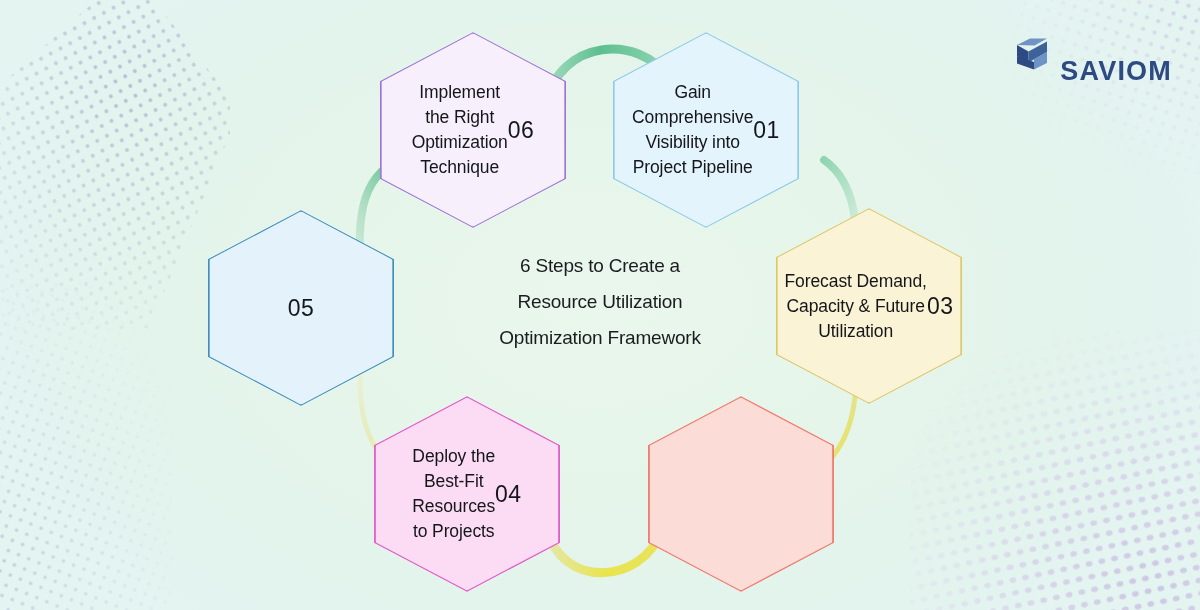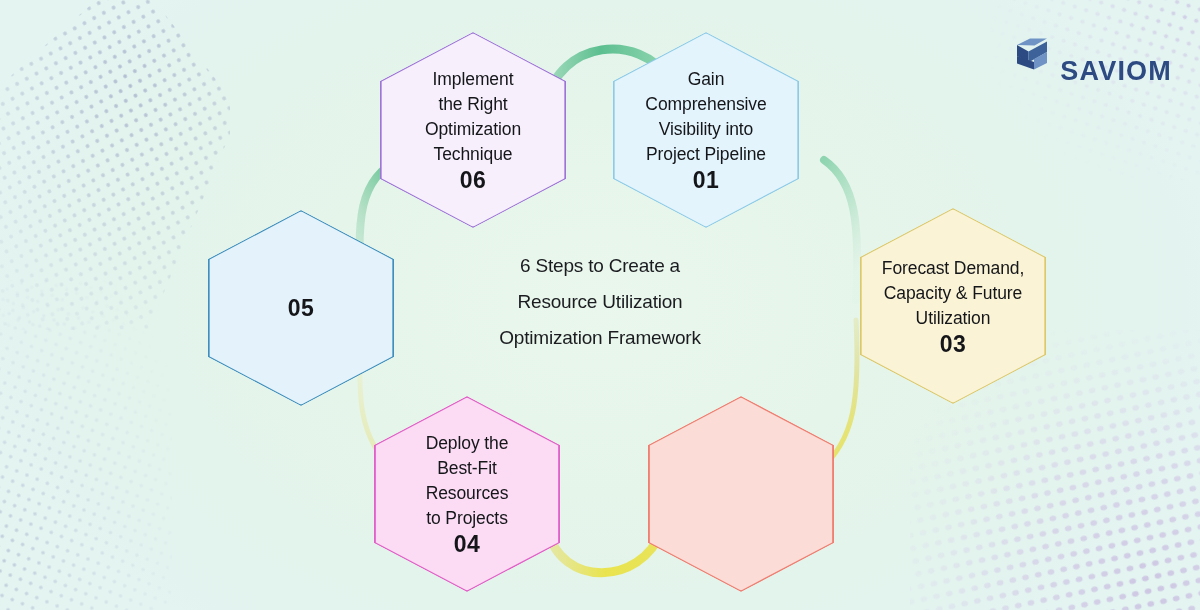--- a/index.html
+++ b/index.html
@@ -58,44 +58,44 @@
   .hex-border {
     position: absolute;
     inset: 0;
     clip-path: polygon(50% 0%, 100% 25%, 100% 75%, 50% 100%, 0% 75%, 0% 25%);
   }
   .hex-content {
     position: relative;
     z-index: 3;
     width: 100%;
     display: flex;
-    flex-direction: column;
+    flex-direction: row;
     align-items: center;
     justify-content: center;
     padding: 0 4px;
   }
   .hex-label {
     font-size: 17.5px;
     line-height: 25px;
     color: #15161a;
     font-weight: 400;
     letter-spacing: -0.1px;
     white-space: pre-line;
   }
   .hex-num {
     font-size: 23px;
     line-height: 26px;
     color: #15161a;
-    font-weight: 700;
+    font-weight: 400;
     letter-spacing: 0.5px;
   }
 
   
   #hex-01 { left: 613px; top: 32px; }
-  #hex-02 { left: 860px; top: 208px; }
+  #hex-02 { left: 776px; top: 208px; }
   #hex-03 { left: 648px; top: 396px; }
   #hex-04 { left: 374px; top: 396px; }
   #hex-05 { left: 208px; top: 210px; }
   #hex-06 { left: 380px; top: 32px; }
 
   
   #center-title {
     position: absolute;
     left: 388px;
     top: 248px;

